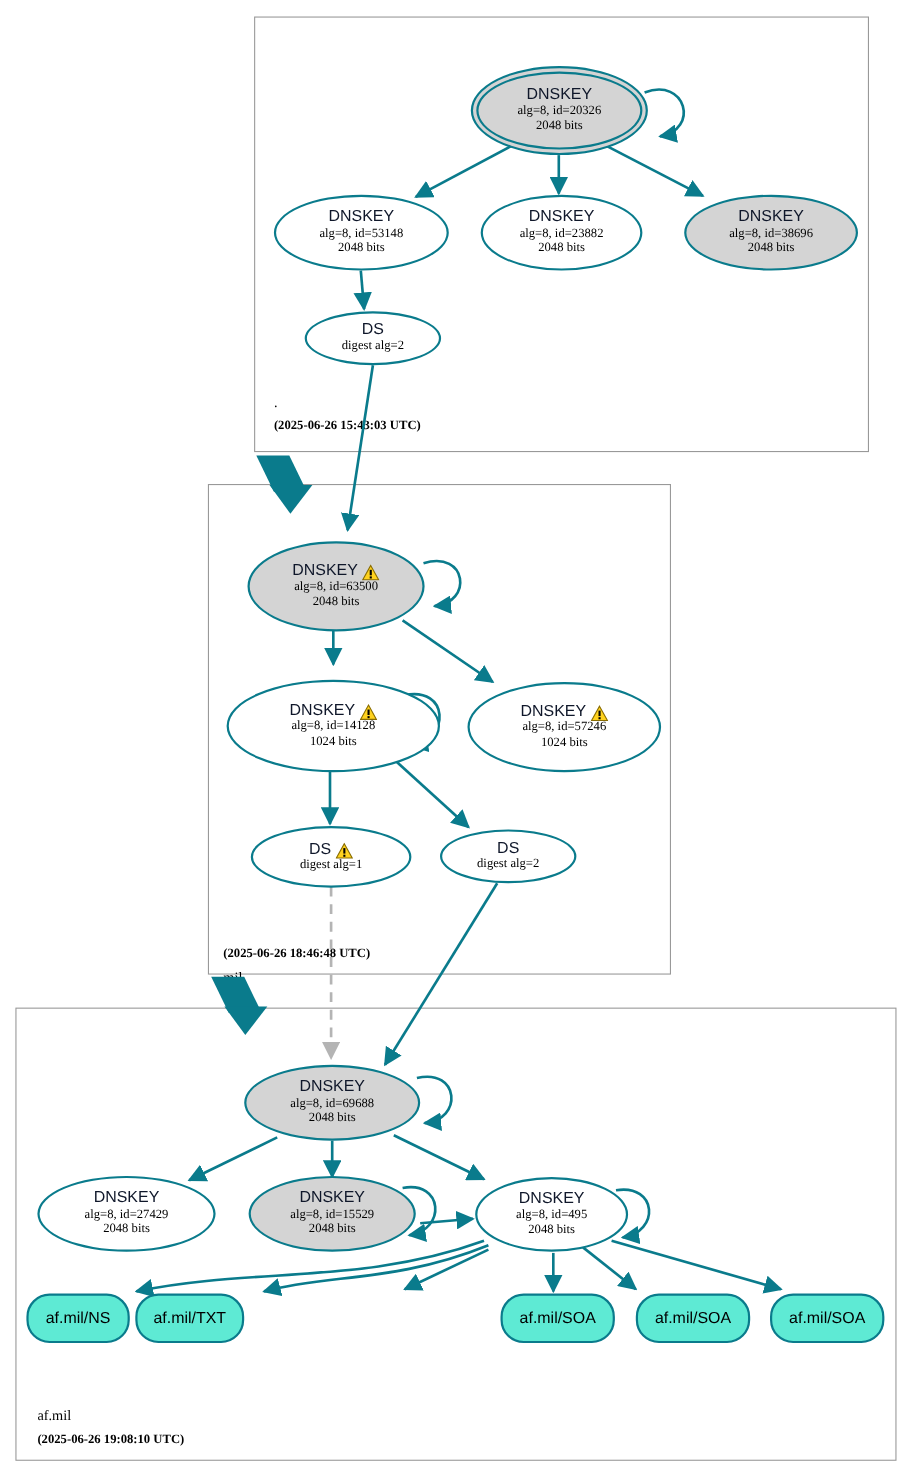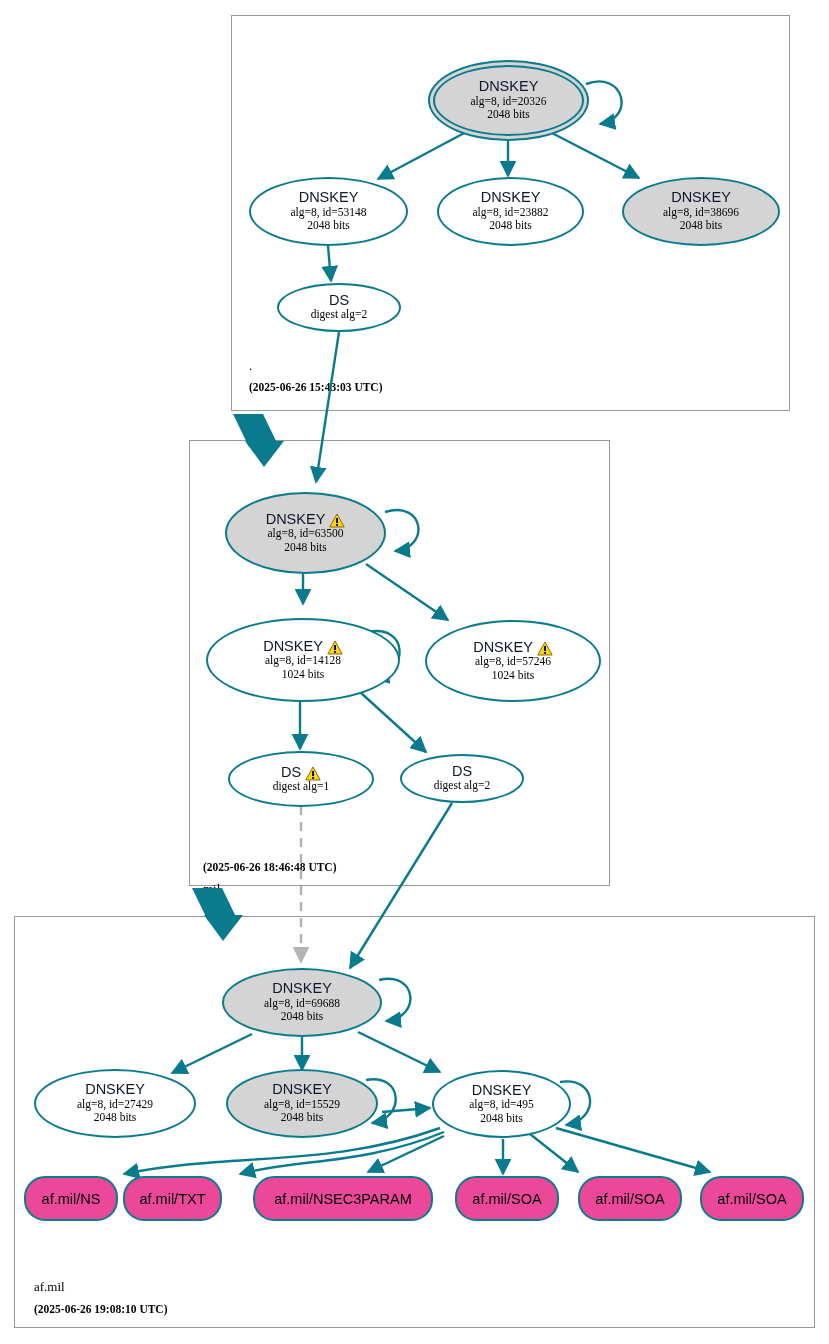--- a/index.html
+++ b/index.html
@@ -6,21 +6,21 @@
   body{width:829px;height:1344px;font-family:"Liberation Sans",sans-serif;position:relative;overflow:hidden;}
   #canvas{position:absolute;left:0;top:0;width:829px;height:1344px;}
   svg.layer{position:absolute;left:0;top:0;width:829px;height:1344px;overflow:visible;}
   .zone-box{position:absolute;border:1px solid #999999;background:transparent;box-sizing:border-box;}
   .zone-label{position:absolute;font-family:"Liberation Serif",serif;font-size:13px;color:#000;white-space:nowrap;}
   .zone-time{position:absolute;font-family:"Liberation Serif",serif;font-size:11.5px;color:#000;white-space:nowrap;font-weight:bold;}
   .node{position:absolute;box-sizing:border-box;display:flex;flex-direction:column;align-items:center;justify-content:center;text-align:center;}
   .ellipse{border:2px solid #0a7b8c;border-radius:50%;background:#ffffff;}
   .ellipse.filled{background:#d4d4d4;}
   .anchor-outer{position:absolute;border:2px solid #0a7b8c;border-radius:50%;background:#d4d4d4;box-sizing:border-box;}
-  .rect{border:2px solid #0a7b8c;border-radius:21px;background:#ec4899;}
+  .rect{border:2px solid #0a7b8c;border-radius:21px;background:#5eead4;}
   .ttl{font-family:"Liberation Sans",sans-serif;font-size:14.5px;color:#0f172a;line-height:1.05;display:flex;align-items:center;justify-content:center;gap:4px;}
   .sub{font-family:"Liberation Serif",serif;font-size:11.5px;color:#000;line-height:1.18;}
   .rectlabel{font-family:"Liberation Sans",sans-serif;font-size:14.5px;color:#000;}
   .warn{display:inline-block;width:16px;height:15px;position:relative;top:1px;}
 </style>
 </head>
 <body>
 
 <div id="canvas">
 
@@ -239,23 +239,20 @@
     <div class="sub">alg=8, id=495</div>
     <div class="sub">2048 bits</div>
   </div>
 
   <div class="node rect" style="left:24px;top:1176px;width:94px;height:45px;">
     <div class="rectlabel">af.mil/NS</div>
   </div>
   <div class="node rect" style="left:123px;top:1176px;width:99px;height:45px;">
     <div class="rectlabel">af.mil/TXT</div>
   </div>
-  <div class="node rect" style="left:253px;top:1176px;width:180px;height:45px;">
-    <div class="rectlabel">af.mil/NSEC3PARAM</div>
-  </div>
   <div class="node rect" style="left:455px;top:1176px;width:104px;height:45px;">
     <div class="rectlabel">af.mil/SOA</div>
   </div>
   <div class="node rect" style="left:578px;top:1176px;width:104px;height:45px;">
     <div class="rectlabel">af.mil/SOA</div>
   </div>
   <div class="node rect" style="left:700px;top:1176px;width:104px;height:45px;">
     <div class="rectlabel">af.mil/SOA</div>
   </div>
 

